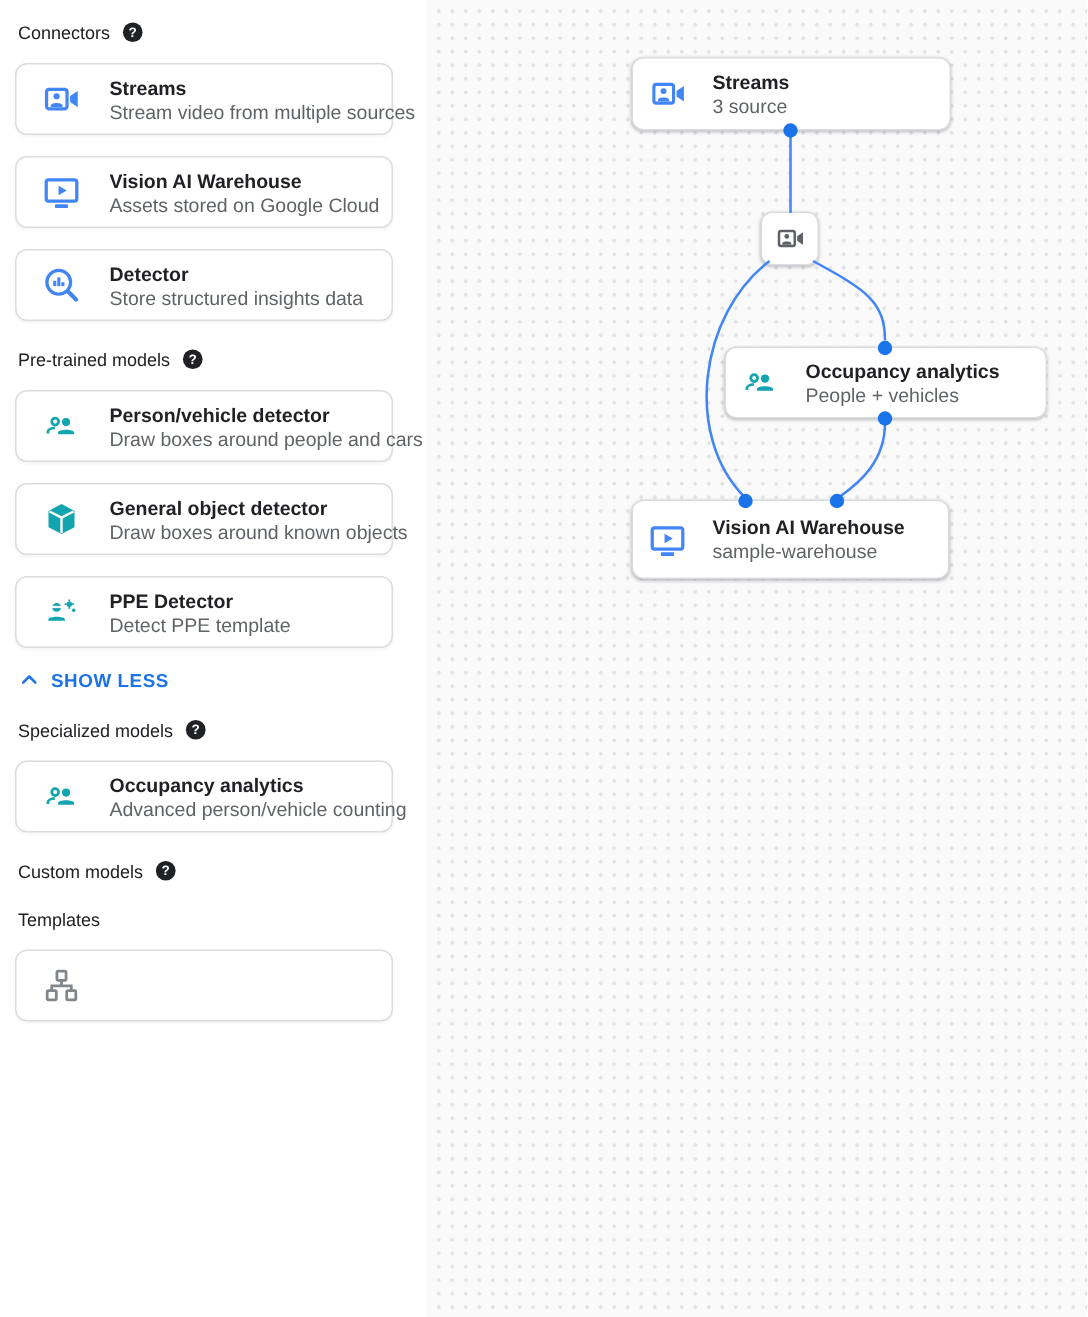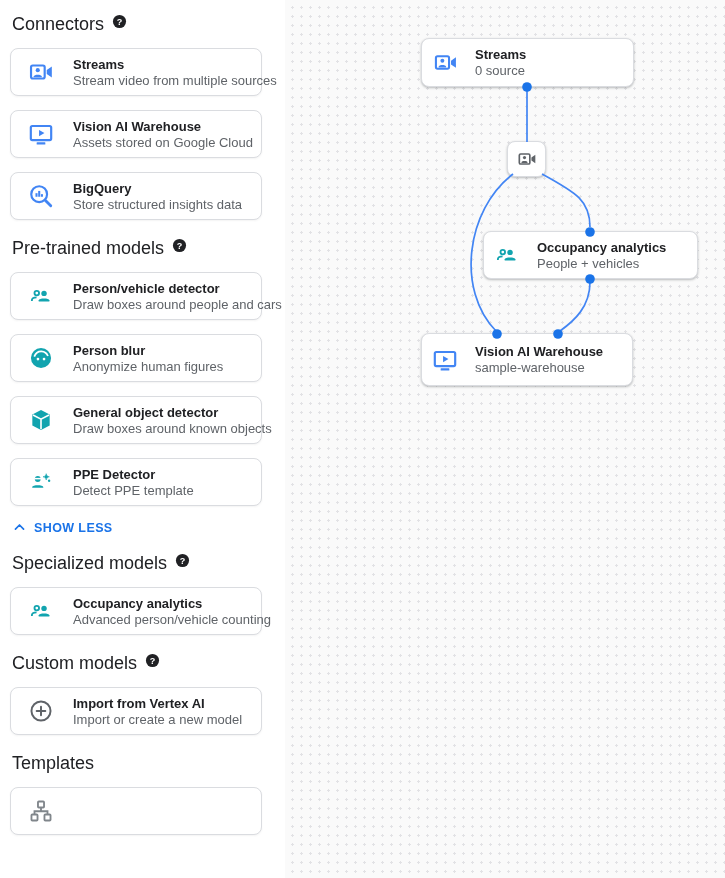--- a/index.html
+++ b/index.html
@@ -2,21 +2,21 @@
 <html><head>
 <meta charset="utf-8">
 <style>
   * { box-sizing: border-box; }
   html,body { margin:0; padding:0; width:725px; height:878px; overflow:hidden;
               font-family:"Liberation Sans", sans-serif; background:#fff; }
   .app { display:flex; width:725px; height:878px; }
 
   
   .sidebar { width:285px; flex:none; background:#fff; padding:6px 23px 20px 10px; overflow:hidden; }
-  .side-title { display:flex; gap:8px; font-size:18px; color:#202124;
+  .side-title { display:flex; align-items:center; gap:8px; font-size:12px; color:#202124;
                 margin:18px 0 13px 2px; }
   .side-title:first-child { margin-top:8px; }
   .help { width:15px; height:15px; display:inline-flex; flex:none; }
   .card { display:flex; align-items:center; height:48px; width:252px;
           border:1px solid #dadce0; border-radius:8px; background:#fff;
           padding:0 10px 0 17px; margin-bottom:14px; cursor:grab;
           box-shadow:0 1px 2px rgba(60,64,67,.06); }
   .card .ic { width:26px; height:26px; flex:none; display:flex; align-items:center; justify-content:center; }
   .card .txt { margin-left:19px; min-width:0; }
   .t { font-size:13px; font-weight:700; color:#202124; line-height:17px; white-space:nowrap; }
@@ -146,21 +146,21 @@
       </span>
     </div>
 
     <div class="card">
       <span class="ic" style="color:#4285f4">
           <svg viewBox="0 0 24 24" width="26" height="26">
             <use href="#i-bigquery"></use>
           </svg>
         </span>
       <span class="txt">
-        <div class="t">BigQuery</div>
+        <div class="t">Detector</div>
         <div class="s">Store structured insights data</div>
       </span>
     </div>
 
     <div class="side-title">
       <span>Pre-trained models</span>
       <span class="help">
           <svg viewBox="0 0 24 24" width="15" height="15">
             <use href="#i-help"></use>
           </svg>
@@ -172,31 +172,20 @@
           <svg viewBox="0 0 24 24" width="26" height="26">
             <use href="#i-people"></use>
           </svg>
         </span>
       <span class="txt">
         <div class="t">Person/vehicle detector</div>
         <div class="s">Draw boxes around people and cars</div>
       </span>
     </div>
 
-    <div class="card">
-      <span class="ic" style="color:#12a4af">
-          <svg viewBox="0 0 24 24" width="26" height="26">
-            <use href="#i-face"></use>
-          </svg>
-        </span>
-      <span class="txt">
-        <div class="t">Person blur</div>
-        <div class="s">Anonymize human figures</div>
-      </span>
-    </div>
 
     <div class="card">
       <span class="ic" style="color:#12a4af">
           <svg viewBox="0 0 24 24" width="26" height="26">
             <use href="#i-cube"></use>
           </svg>
         </span>
       <span class="txt">
         <div class="t">General object detector</div>
         <div class="s">Draw boxes around known objects</div>
@@ -247,31 +236,20 @@
 
     <div class="side-title">
       <span>Custom models</span>
       <span class="help">
           <svg viewBox="0 0 24 24" width="15" height="15">
             <use href="#i-help"></use>
           </svg>
         </span>
     </div>
 
-    <div class="card">
-      <span class="ic" style="color:#5f6368">
-          <svg viewBox="0 0 24 24" width="26" height="26">
-            <use href="#i-pluscircle"></use>
-          </svg>
-        </span>
-      <span class="txt">
-        <div class="t">Import from Vertex AI</div>
-        <div class="s">Import or create a new model</div>
-      </span>
-    </div>
 
     <div class="side-title">
       <span>Templates</span>
     </div>
 
     <div class="card">
       <span class="ic" style="color:#80868b">
           <svg viewBox="0 0 24 24" width="26" height="26">
             <use href="#i-tree"></use>
           </svg>
@@ -283,21 +261,21 @@
   <div class="canvas">
 
     <div class="node" id="node-streams">
       <span class="ic" style="color:#4285f4">
           <svg viewBox="0 0 24 24" width="25" height="25">
             <use href="#i-videocam"></use>
           </svg>
         </span>
       <span class="txt">
         <div class="t">Streams</div>
-        <div class="s">0 source</div>
+        <div class="s">3 source</div>
       </span>
     </div>
 
     <div class="node" id="node-cam">
       <span class="ic" style="color:#5f6368">
           <svg viewBox="0 0 24 24" width="20" height="20">
             <use href="#i-videocam"></use>
           </svg>
         </span>
     </div>

